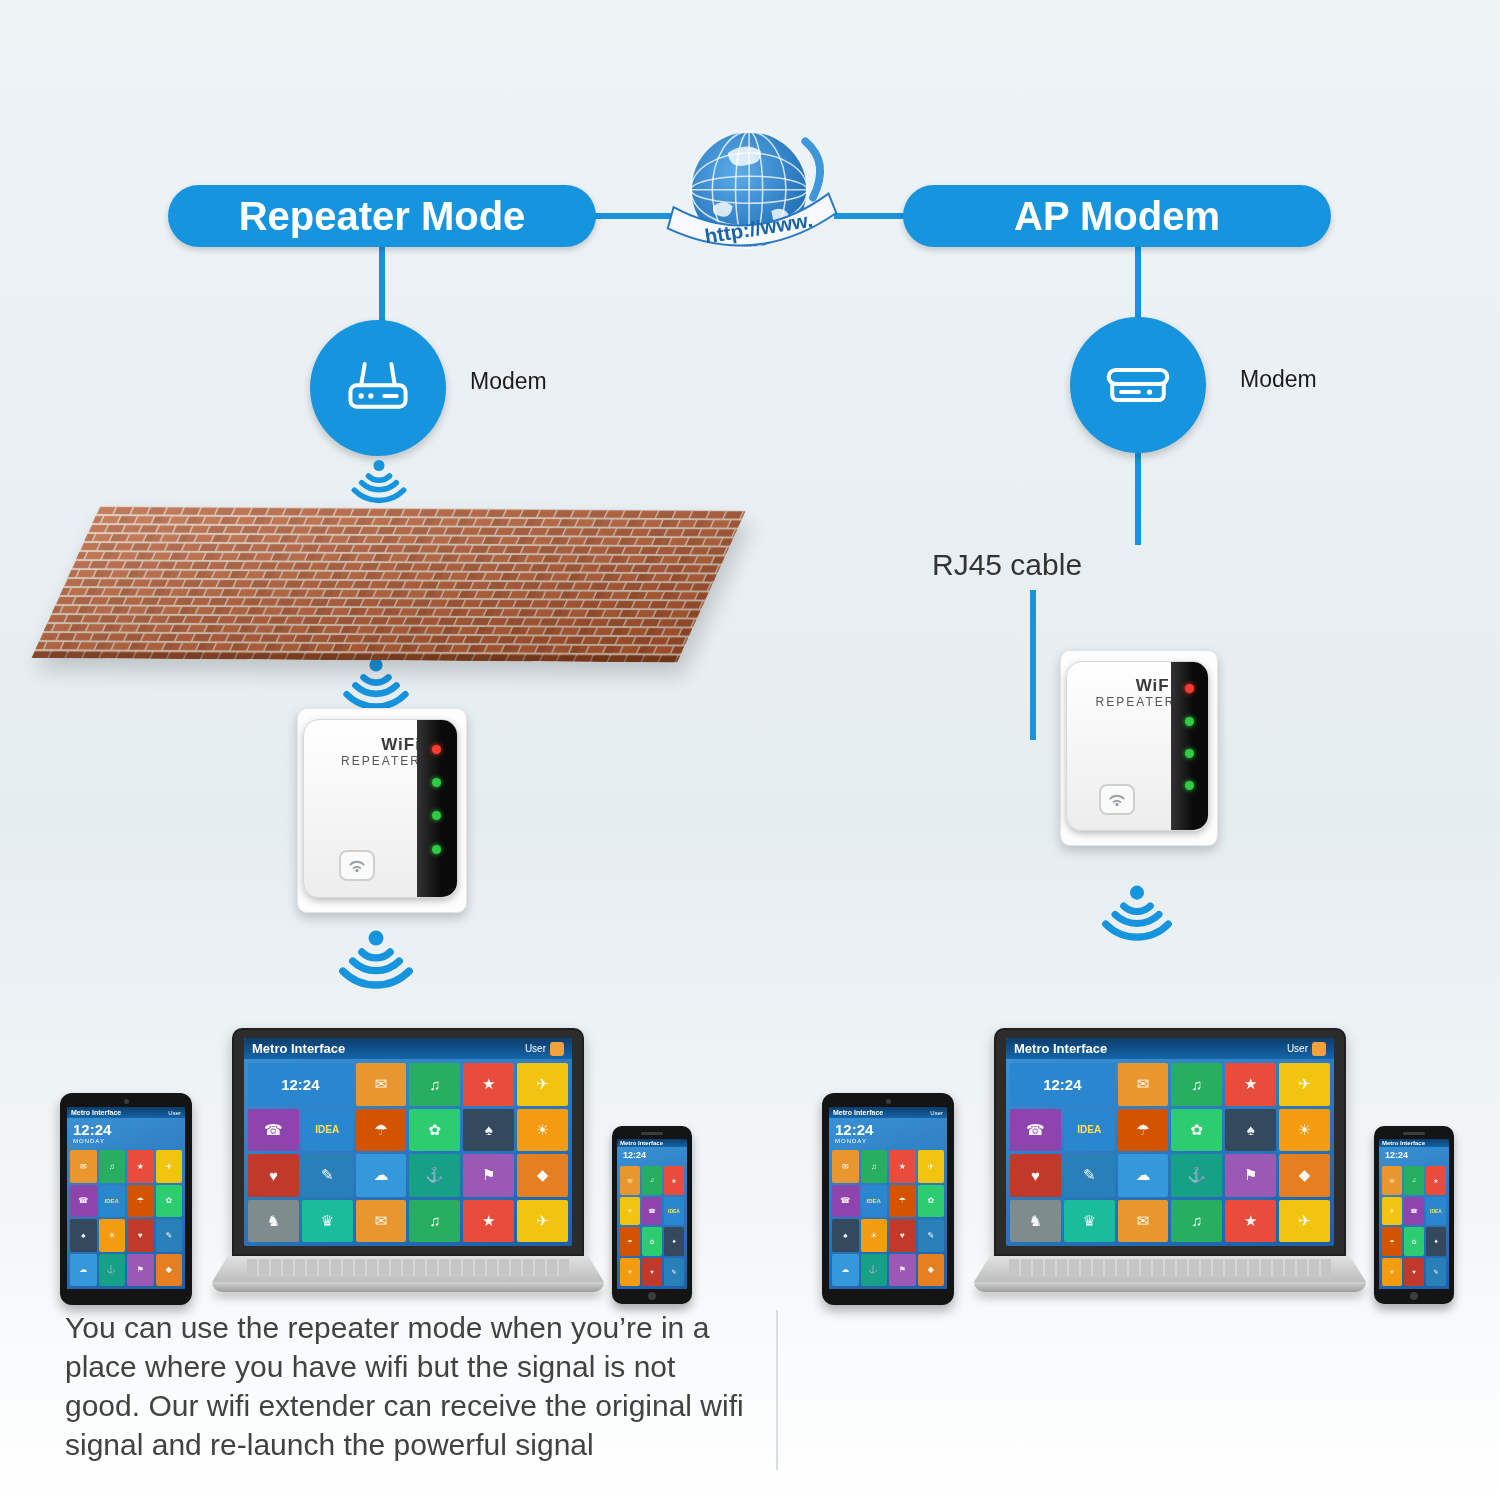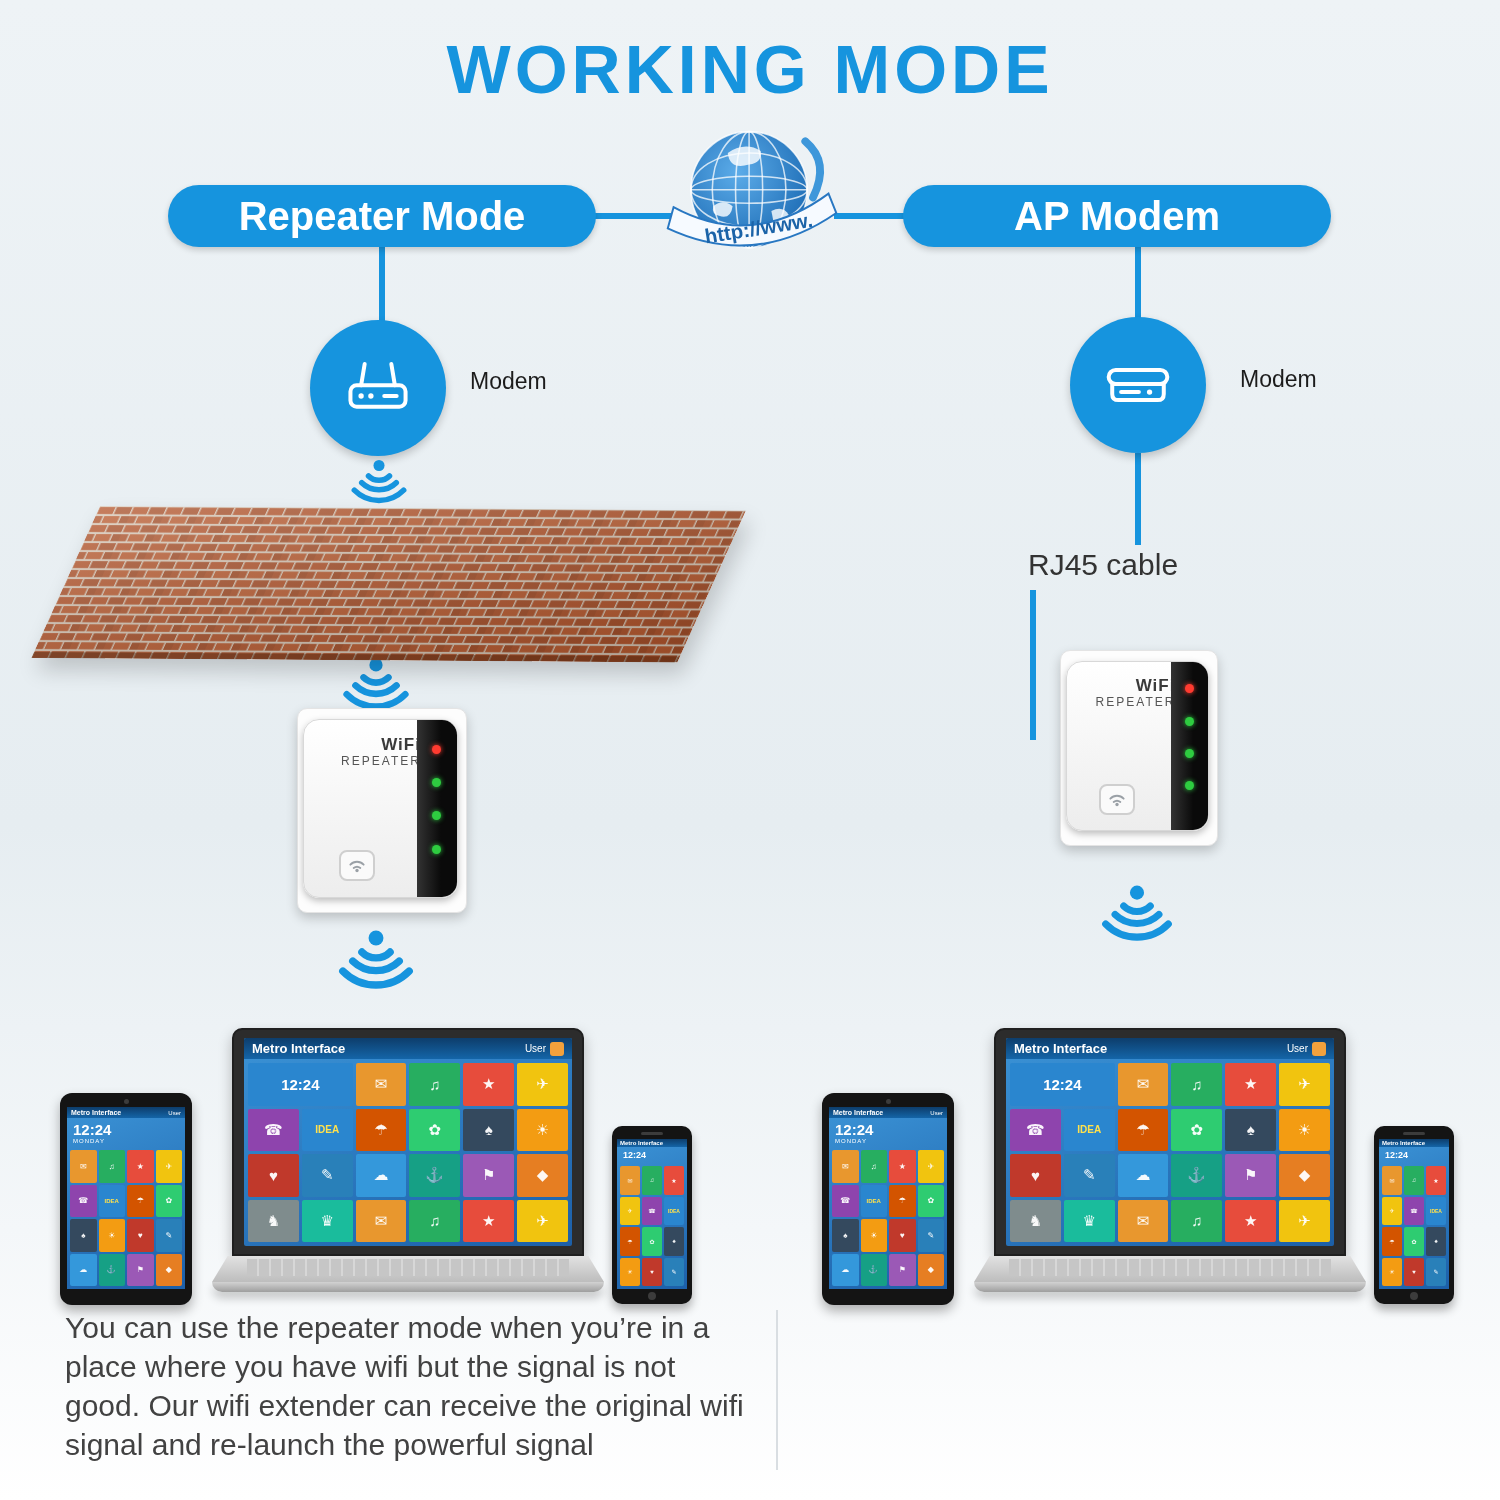--- a/index.html
+++ b/index.html
@@ -115,21 +115,20 @@
 
   
   .desc{position:absolute;font-size:30px;line-height:39px;color:#424242}
   .divider{position:absolute;width:2px;background:#d9dee2}
 </style>
 </head>
 <body>
 
 <div class="canvas">
 
-  <div class="title">WORKING MODE</div>
 
   <div class="hline" style="left:594px;top:213px;width:86px"></div>
   <div class="hline" style="left:834px;top:213px;width:72px"></div>
   <div class="vline" style="left:379px;top:247px;height:74px"></div>
   <div class="vline" style="left:1135px;top:247px;height:71px"></div>
   <div class="vline" style="left:1135px;top:453px;height:92px"></div>
   <div class="vline" style="left:1030px;top:590px;height:150px"></div>
 
   <svg class="abs" style="left:660px;top:114px" width="184" height="165" viewBox="0 0 190 170">
     <defs>
@@ -184,21 +183,21 @@
       <g stroke="#fff" stroke-width="4.5" fill="none" stroke-linecap="round">
         <rect x="12" y="28" width="66" height="16" rx="8"></rect>
         <path d="M16 44 V55 q0 7 7 7 h44 q7 0 7 -7 V44"></path>
         <path d="M26 53 h20"></path>
       </g>
       <circle cx="58" cy="53" r="3" fill="#fff"></circle>
     </svg>
   </div>
   <div class="lbl" style="left:1240px;top:366px">Modem</div>
 
-  <div class="cable-lbl" style="left:1028px;top:548px">RJ45 cable</div>
+  <div class="cable-lbl" style="left:932px;top:548px">RJ45 cable</div>
 
   <svg class="wifi" style="left:342px;top:458px" width="74" height="47" viewBox="0 0 120 76">
     <circle cx="60" cy="12" r="9" fill="#1694de"></circle>
     <g stroke="#1694de" stroke-width="9" fill="none" stroke-linecap="round">
       <path d="M43 29 A24 24 0 0 0 77 29"></path>
         <path d="M32 40 A40 40 0 0 0 88 40"></path>
         <path d="M20 52 A56 56 0 0 0 100 52"></path>
     </g>
   </svg>
   <svg class="wifi" style="left:332px;top:656px" width="88" height="56" viewBox="0 0 120 76">

